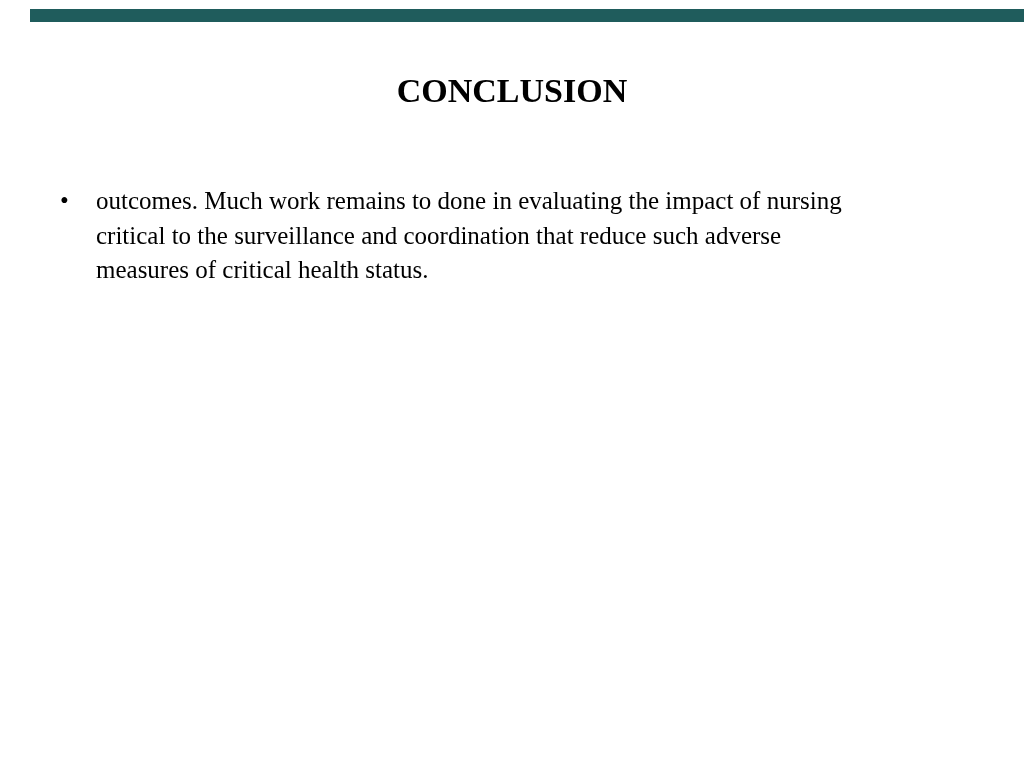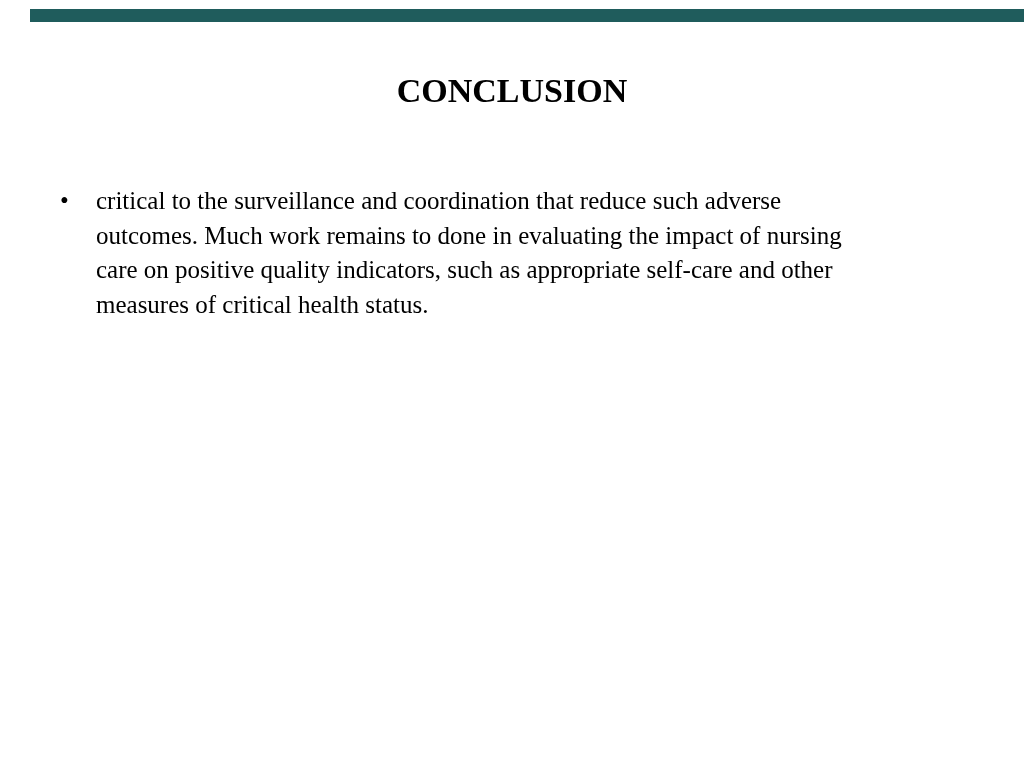--- a/index.html
+++ b/index.html
@@ -69,22 +69,21 @@
 
 <div class="slide">
 
   <div class="accent-bar top"></div>
 
   <h1 class="slide-title">CONCLUSION</h1>
 
   <div class="bullet-item">
     <span class="bullet-marker">•</span>
     <div class="bullet-lines">
+      <div class="line">outcomes. Much work remains to done in evaluating the impact of nursing</div>
       <div class="line">critical to the surveillance and coordination that reduce such adverse</div>
-      <div class="line">outcomes. Much work remains to done in evaluating the impact of nursing</div>
-      <div class="line">care on positive quality indicators, such as appropriate self-care and other</div>
       <div class="line">measures of critical health status.</div>
     </div>
   </div>
 
   <div class="accent-bar bottom"></div>
 
 </div>
 
 </body></html>

